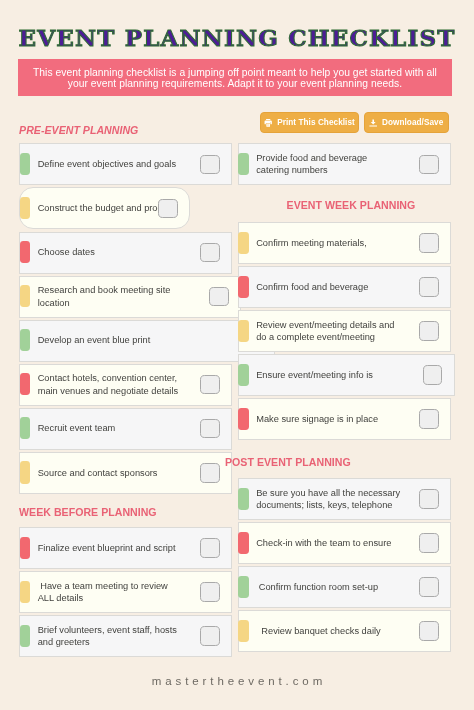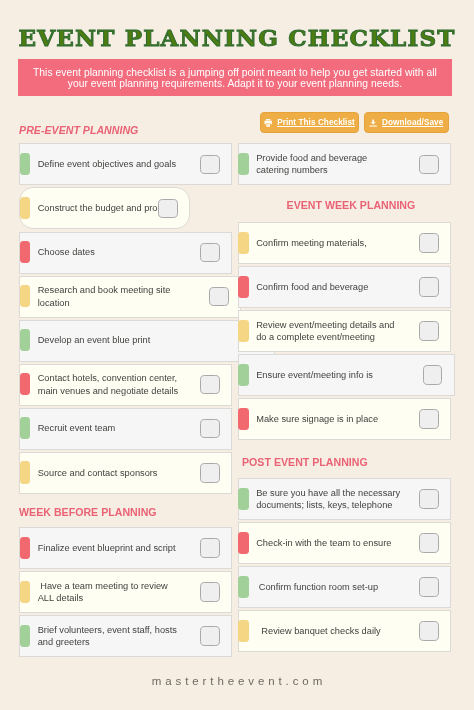--- a/index.html
+++ b/index.html
@@ -13,21 +13,21 @@
   .page{position:relative;width:474px;height:710px;}
 
   
   .title{
     position:absolute;left:0;top:23.9px;width:474px;
     text-align:center;
     font-family:"DejaVu Serif", serif;
     font-weight:bold;
     font-size:23px;
     letter-spacing:1.2px;
-    color:#4d7c0f;
+    color:#4c1d95;
     -webkit-text-stroke:1.05px #2e6b32;
     white-space:nowrap;
   }
 
   
   .banner{
     position:absolute;left:17.6px;top:58.8px;width:434.7px;height:36.8px;
     background:#f26c7e;
     box-sizing:border-box;
     display:flex;align-items:center;justify-content:center;
@@ -37,21 +37,20 @@
     padding:0 7px;position:relative;top:0.7px;letter-spacing:0.05px;
   }
 
   
   .btn{
     position:absolute;height:21px;border-radius:4px;background:#eeae45;
     border:0.8px solid #e5a33a;
     display:flex;align-items:center;justify-content:center;gap:4.6px;
     color:#fff;font-size:8.2px;font-weight:bold;letter-spacing:0.06px;
     box-sizing:border-box;
-    text-decoration:underline;
   }
   .btn-print{left:259.9px;top:112.3px;width:99.3px;}
   .btn-dl{left:363.5px;top:112.3px;width:85.3px;}
   .btn svg{display:block;}
   .bicon{display:flex;align-items:center;justify-content:center;width:8.4px;height:8.4px;}
 
   
   .shead{
     position:absolute;
     color:#e96275;font-weight:bold;font-size:10.6px;letter-spacing:0.02px;
@@ -199,21 +198,21 @@
       <div class="row c" style="left: 19.1px; top: 570.85px; width: 212.8px;">
         <div class="tab y"></div>
         <div class="rtext"> Have a team meeting to review ALL details</div>
         <div class="cbox"></div>
       </div>
       <div class="row w" style="left: 19.1px; top: 614.9px; width: 212.8px;">
         <div class="tab g"></div>
         <div class="rtext">Brief volunteers, event staff, hosts and greeters</div>
         <div class="cbox"></div>
       </div>
-      <div class="shead" style="left: 242px; top: 455.5px;">POST EVENT PLANNING</div>
+      <div class="shead" style="left: 225px; top: 455.5px;">POST EVENT PLANNING</div>
       <div class="row w" style="left: 237.6px; top: 477.9px; width: 213.4px;">
         <div class="tab g"></div>
         <div class="rtext">Be sure you have all the necessary documents; lists, keys, telephone</div>
         <div class="cbox"></div>
       </div>
       <div class="row c" style="left: 237.6px; top: 521.95px; width: 213.4px;">
         <div class="tab r"></div>
         <div class="rtext">Check-in with the team to ensure</div>
         <div class="cbox"></div>
       </div>

